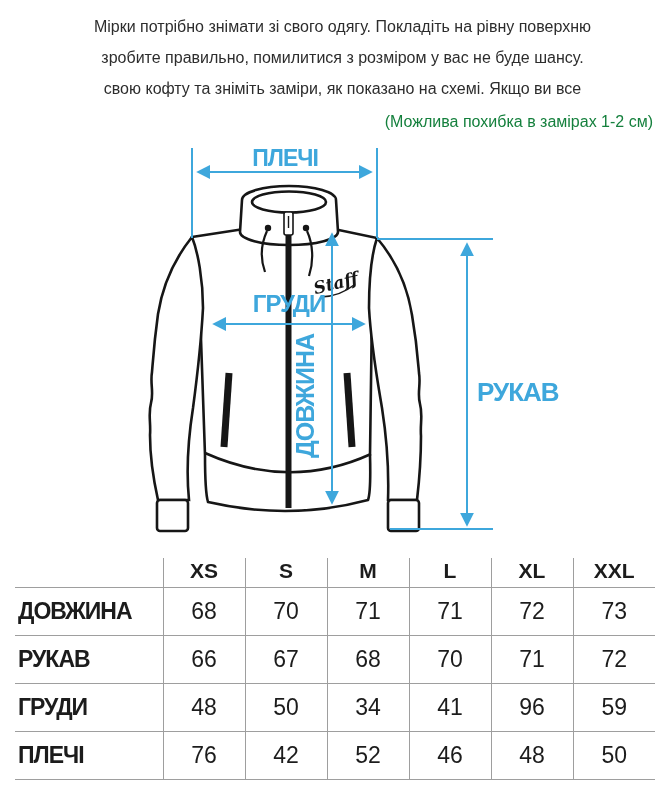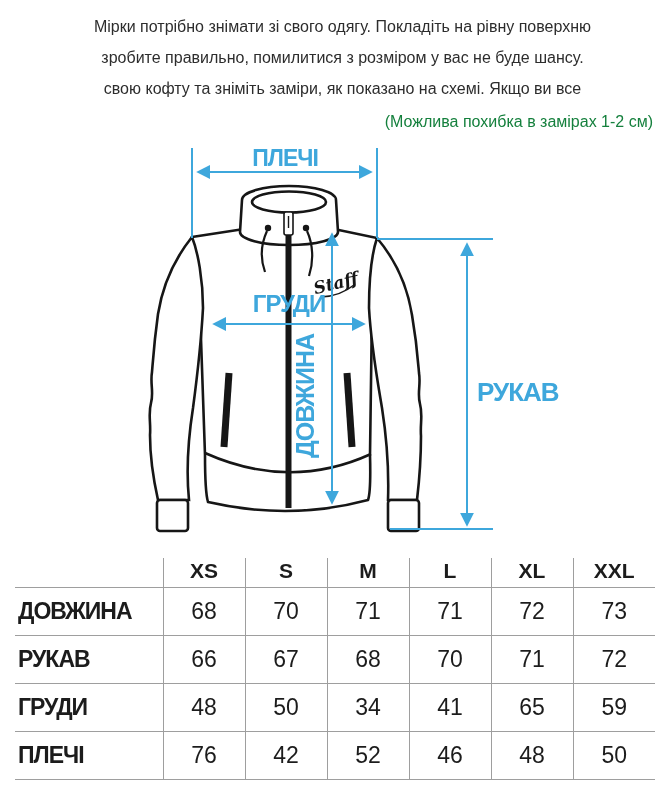--- a/index.html
+++ b/index.html
@@ -180,21 +180,21 @@
         <td class="size">70</td>
         <td class="size">71</td>
         <td class="size">72</td>
       </tr>
       <tr>
         <td class="row-label">ГРУДИ</td>
         <td class="size">48</td>
         <td class="size">50</td>
         <td class="size">34</td>
         <td class="size">41</td>
-        <td class="size">65</td>
+        <td class="size">96</td>
         <td class="size">59</td>
       </tr>
       <tr>
         <td class="row-label">ПЛЕЧІ</td>
         <td class="size">76</td>
         <td class="size">42</td>
         <td class="size">52</td>
         <td class="size">46</td>
         <td class="size">48</td>
         <td class="size">50</td>

